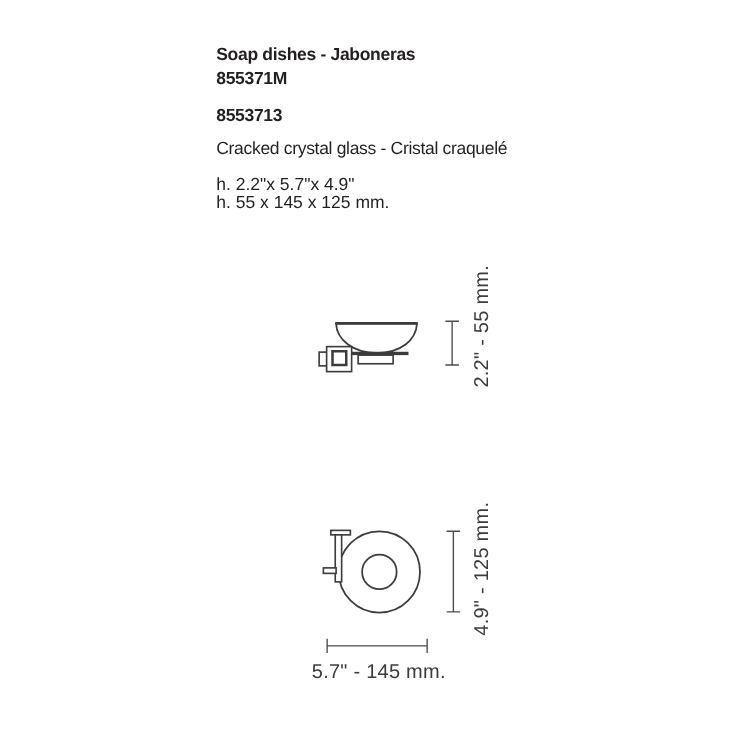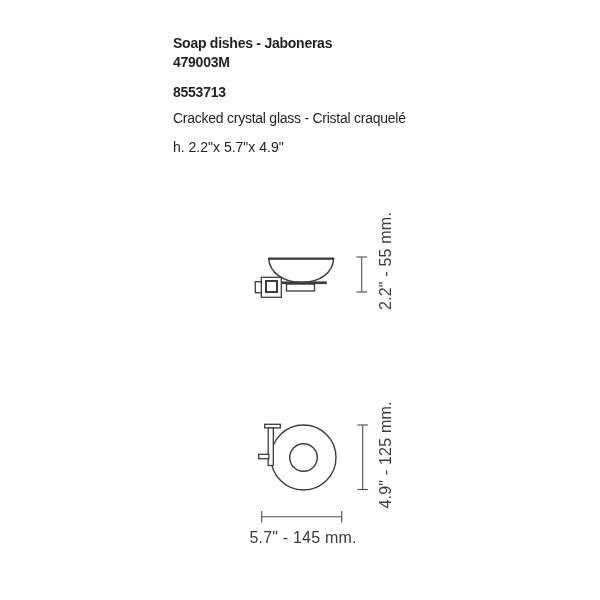--- a/index.html
+++ b/index.html
@@ -44,26 +44,27 @@
   svg .solid { fill:#3c3c3c; stroke:none; }
   svg .dim { stroke:#4d4d4d; stroke-width:1.1; fill:none; }
 </style>
 </head>
 <body>
 
 <div class="canvas">
 
   <div class="txt bold t-title">Soap dishes - Jaboneras</div>
 
-  <div class="txt bold t-code1">479003M</div>
+  <div class="txt bold t-code1">855371M</div>
 
   <div class="txt bold t-code2">8553713</div>
   <div class="txt t-desc2">Cracked crystal glass - Cristal craquelé</div>
 
   <div class="txt t-spec1">h. 2.2"x 5.7"x 4.9"</div>
+  <div class="txt t-spec2">h. 55 x 145 x 125 mm.</div>
 
   <svg class="drawing d-side" width="122" height="52" viewBox="0 0 122 52" xmlns="http://www.w3.org/2000/svg">
 
     <path class="nofill" d="M 18.8 8.6 H 83.6 C 83 22.2 70.5 32.4 51.4 32.4 C 33 32.4 19.4 22.2 18.8 8.6 Z"></path>
     <line x1="18.3" y1="8.6" x2="84.1" y2="8.6" stroke="#3c3c3c" stroke-width="2.2"></line>
 
     <rect class="solid" x="31.2" y="31.4" width="45.6" height="2.7"></rect>
     <rect class="outline" x="36.5" y="34.1" width="28" height="6.9"></rect>
 
     <rect class="outline" x="5.3" y="31.7" width="6.7" height="11"></rect>

